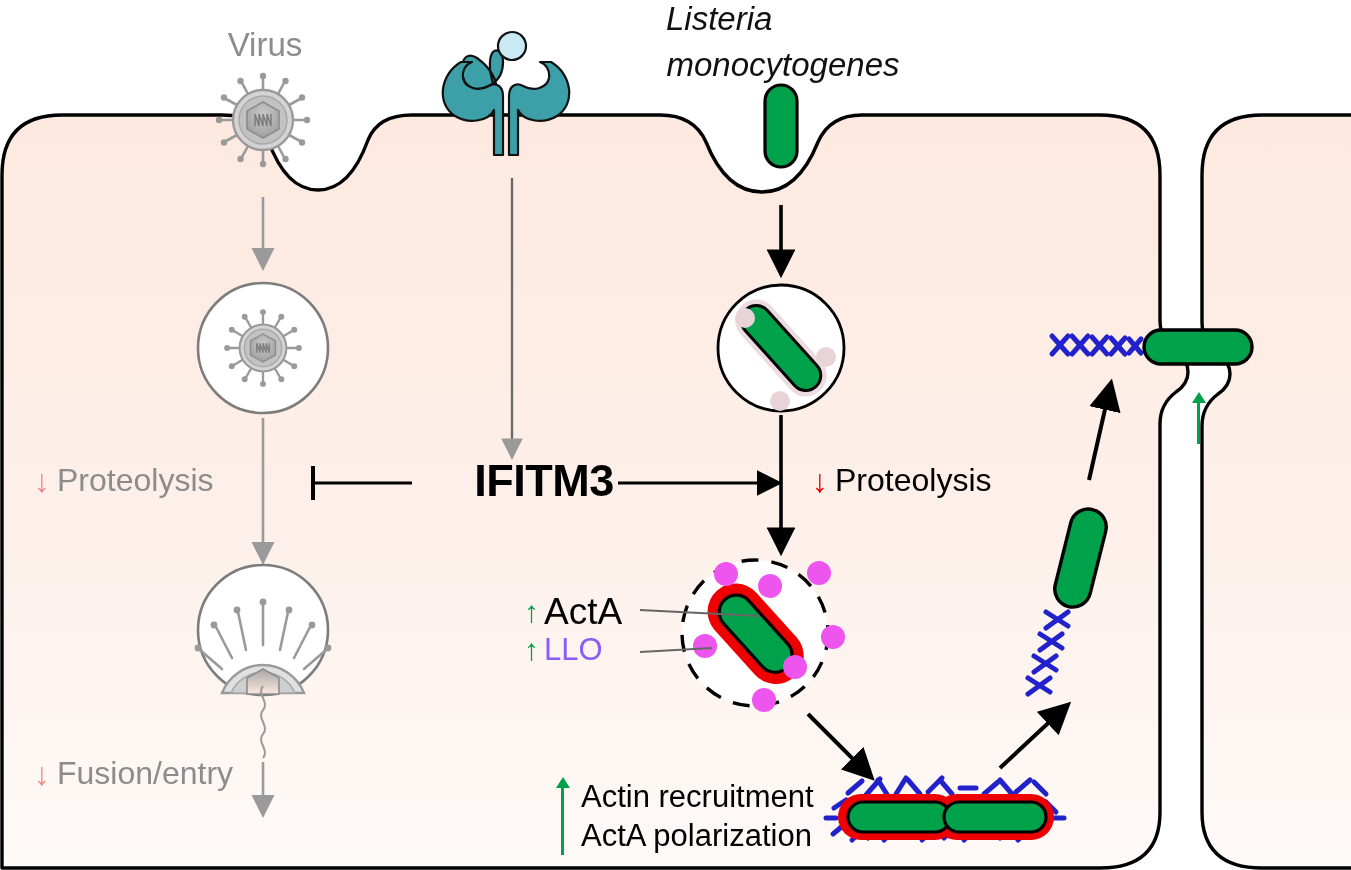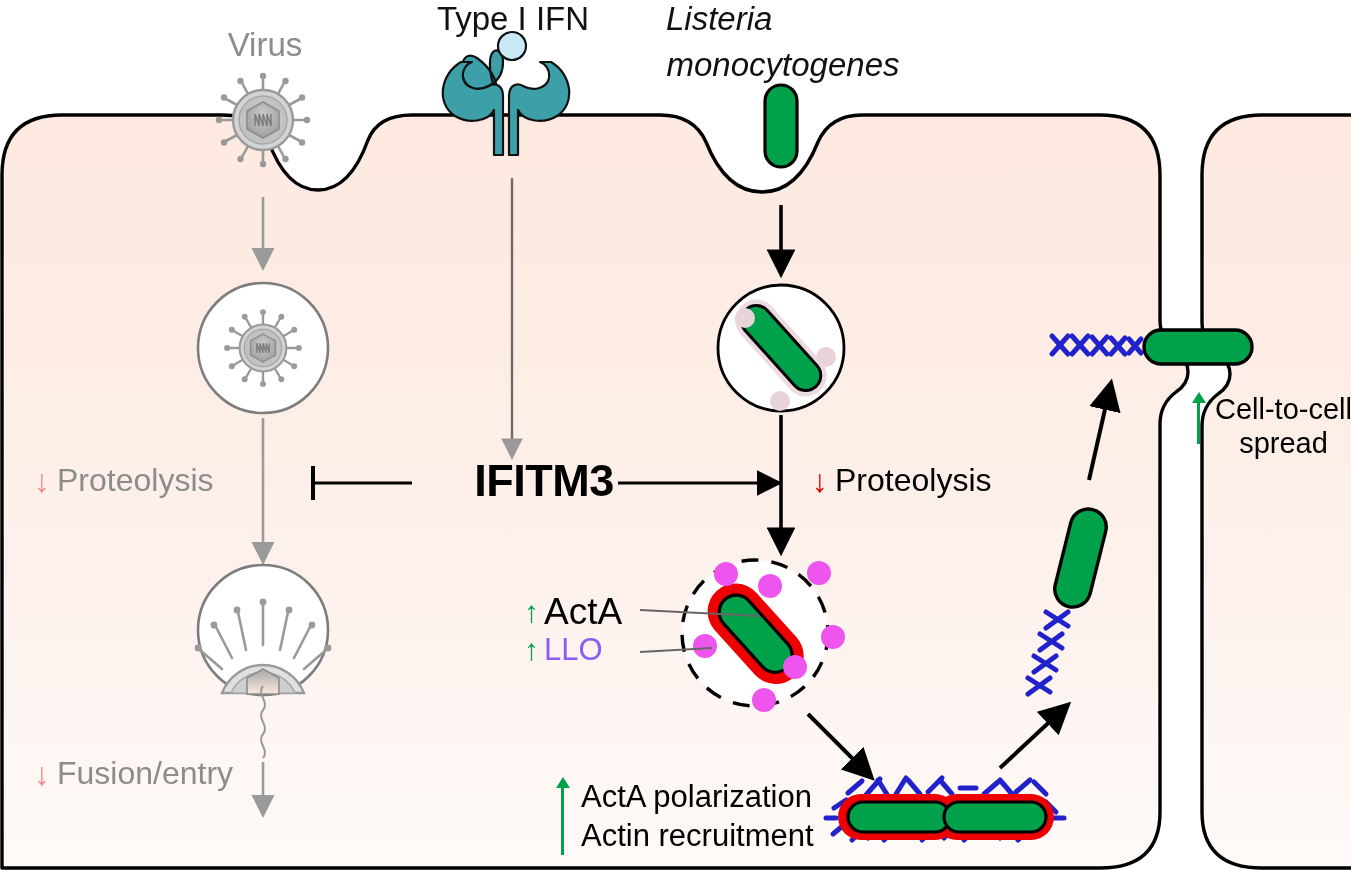--- a/index.html
+++ b/index.html
@@ -279,21 +279,20 @@
     <line x1="313" y1="483" x2="412" y2="483" stroke="#000" stroke-width="3.2"></line>
     <line x1="313" y1="466" x2="313" y2="500" stroke="#000" stroke-width="4"></line>
     <line x1="618" y1="483" x2="768" y2="483" stroke="#000" stroke-width="3.2" marker-end="url(#arrHeadBlackBig)"></line>
   </g>
 </svg>
 
 <div style="position:absolute;left:0;top:0;width:1070px;height:870px;pointer-events:none;">
 
   <div class="lbl" style="position:absolute;left:200px;top:26px;width:130px;text-align:center;font-size:33px;color:#8c8c8c;">Virus</div>
 
-  <div class="lbl" style="position:absolute;left:400px;top:0px;width:226px;text-align:center;font-size:33px;color:#111;">Type I IFN</div>
 
   <div class="lbl" style="position:absolute;left:666px;top:0px;width:232px;text-align:left;font-size:33px;font-style:italic;color:#111;">Listeria</div>
   <div class="lbl" style="position:absolute;left:650px;top:46px;width:266px;text-align:center;font-size:33px;font-style:italic;color:#111;">monocytogenes</div>
 
   <div class="lbl" style="position:absolute;left:444px;top:455px;width:200px;text-align:center;font-size:45px;font-weight:bold;letter-spacing:-0.5px;color:#000;">IFITM3</div>
 
   <div style="position:absolute;left:34px;top:462px;display:flex;align-items:center;gap:7px;">
     <span class="lbl" style="font-size:32px;line-height:1;color:#f08a8a;">↓</span>
     <span class="lbl" style="font-size:32px;color:#8c8c8c;">Proteolysis</span>
   </div>
@@ -317,30 +316,26 @@
     <span class="lbl" style="font-size:30px;line-height:1;color:#00a14b;font-weight:bold;">↑</span>
     <span class="lbl" style="font-size:31px;color:#8b5cf6;">LLO</span>
   </div>
 
   <div style="position:absolute;left:556px;top:777px;display:flex;align-items:stretch;gap:11px;">
     <div style="position:relative;width:14px;">
       <div style="position:absolute;left:5px;top:6px;width:3px;height:72px;background:#00a14b;"></div>
       <div style="position:absolute;left:0px;top:0px;width:0;height:0;border-left:7px solid transparent;border-right:7px solid transparent;border-bottom:11px solid #00a14b;"></div>
     </div>
     <div>
+      <div class="lbl" style="font-size:31px;color:#000;line-height:39px;">Actin recruitment</div>
       <div class="lbl" style="font-size:31px;color:#000;line-height:39px;">ActA polarization</div>
-      <div class="lbl" style="font-size:31px;color:#000;line-height:39px;">Actin recruitment</div>
     </div>
   </div>
 
   <div style="position:absolute;left:1192px;top:392px;display:flex;align-items:stretch;gap:9px;">
     <div style="position:relative;width:14px;">
       <div style="position:absolute;left:5px;top:6px;width:3px;height:46px;background:#00a14b;"></div>
       <div style="position:absolute;left:0px;top:0px;width:0;height:0;border-left:7px solid transparent;border-right:7px solid transparent;border-bottom:11px solid #00a14b;"></div>
     </div>
-    <div>
-      <div class="lbl" style="font-size:29px;color:#000;line-height:34px;white-space:nowrap;">Cell-to-cell</div>
-      <div class="lbl" style="font-size:29px;color:#000;line-height:34px;text-align:center;">spread</div>
-    </div>
   </div>
 
 </div>
 </div>
 
 </body></html>

